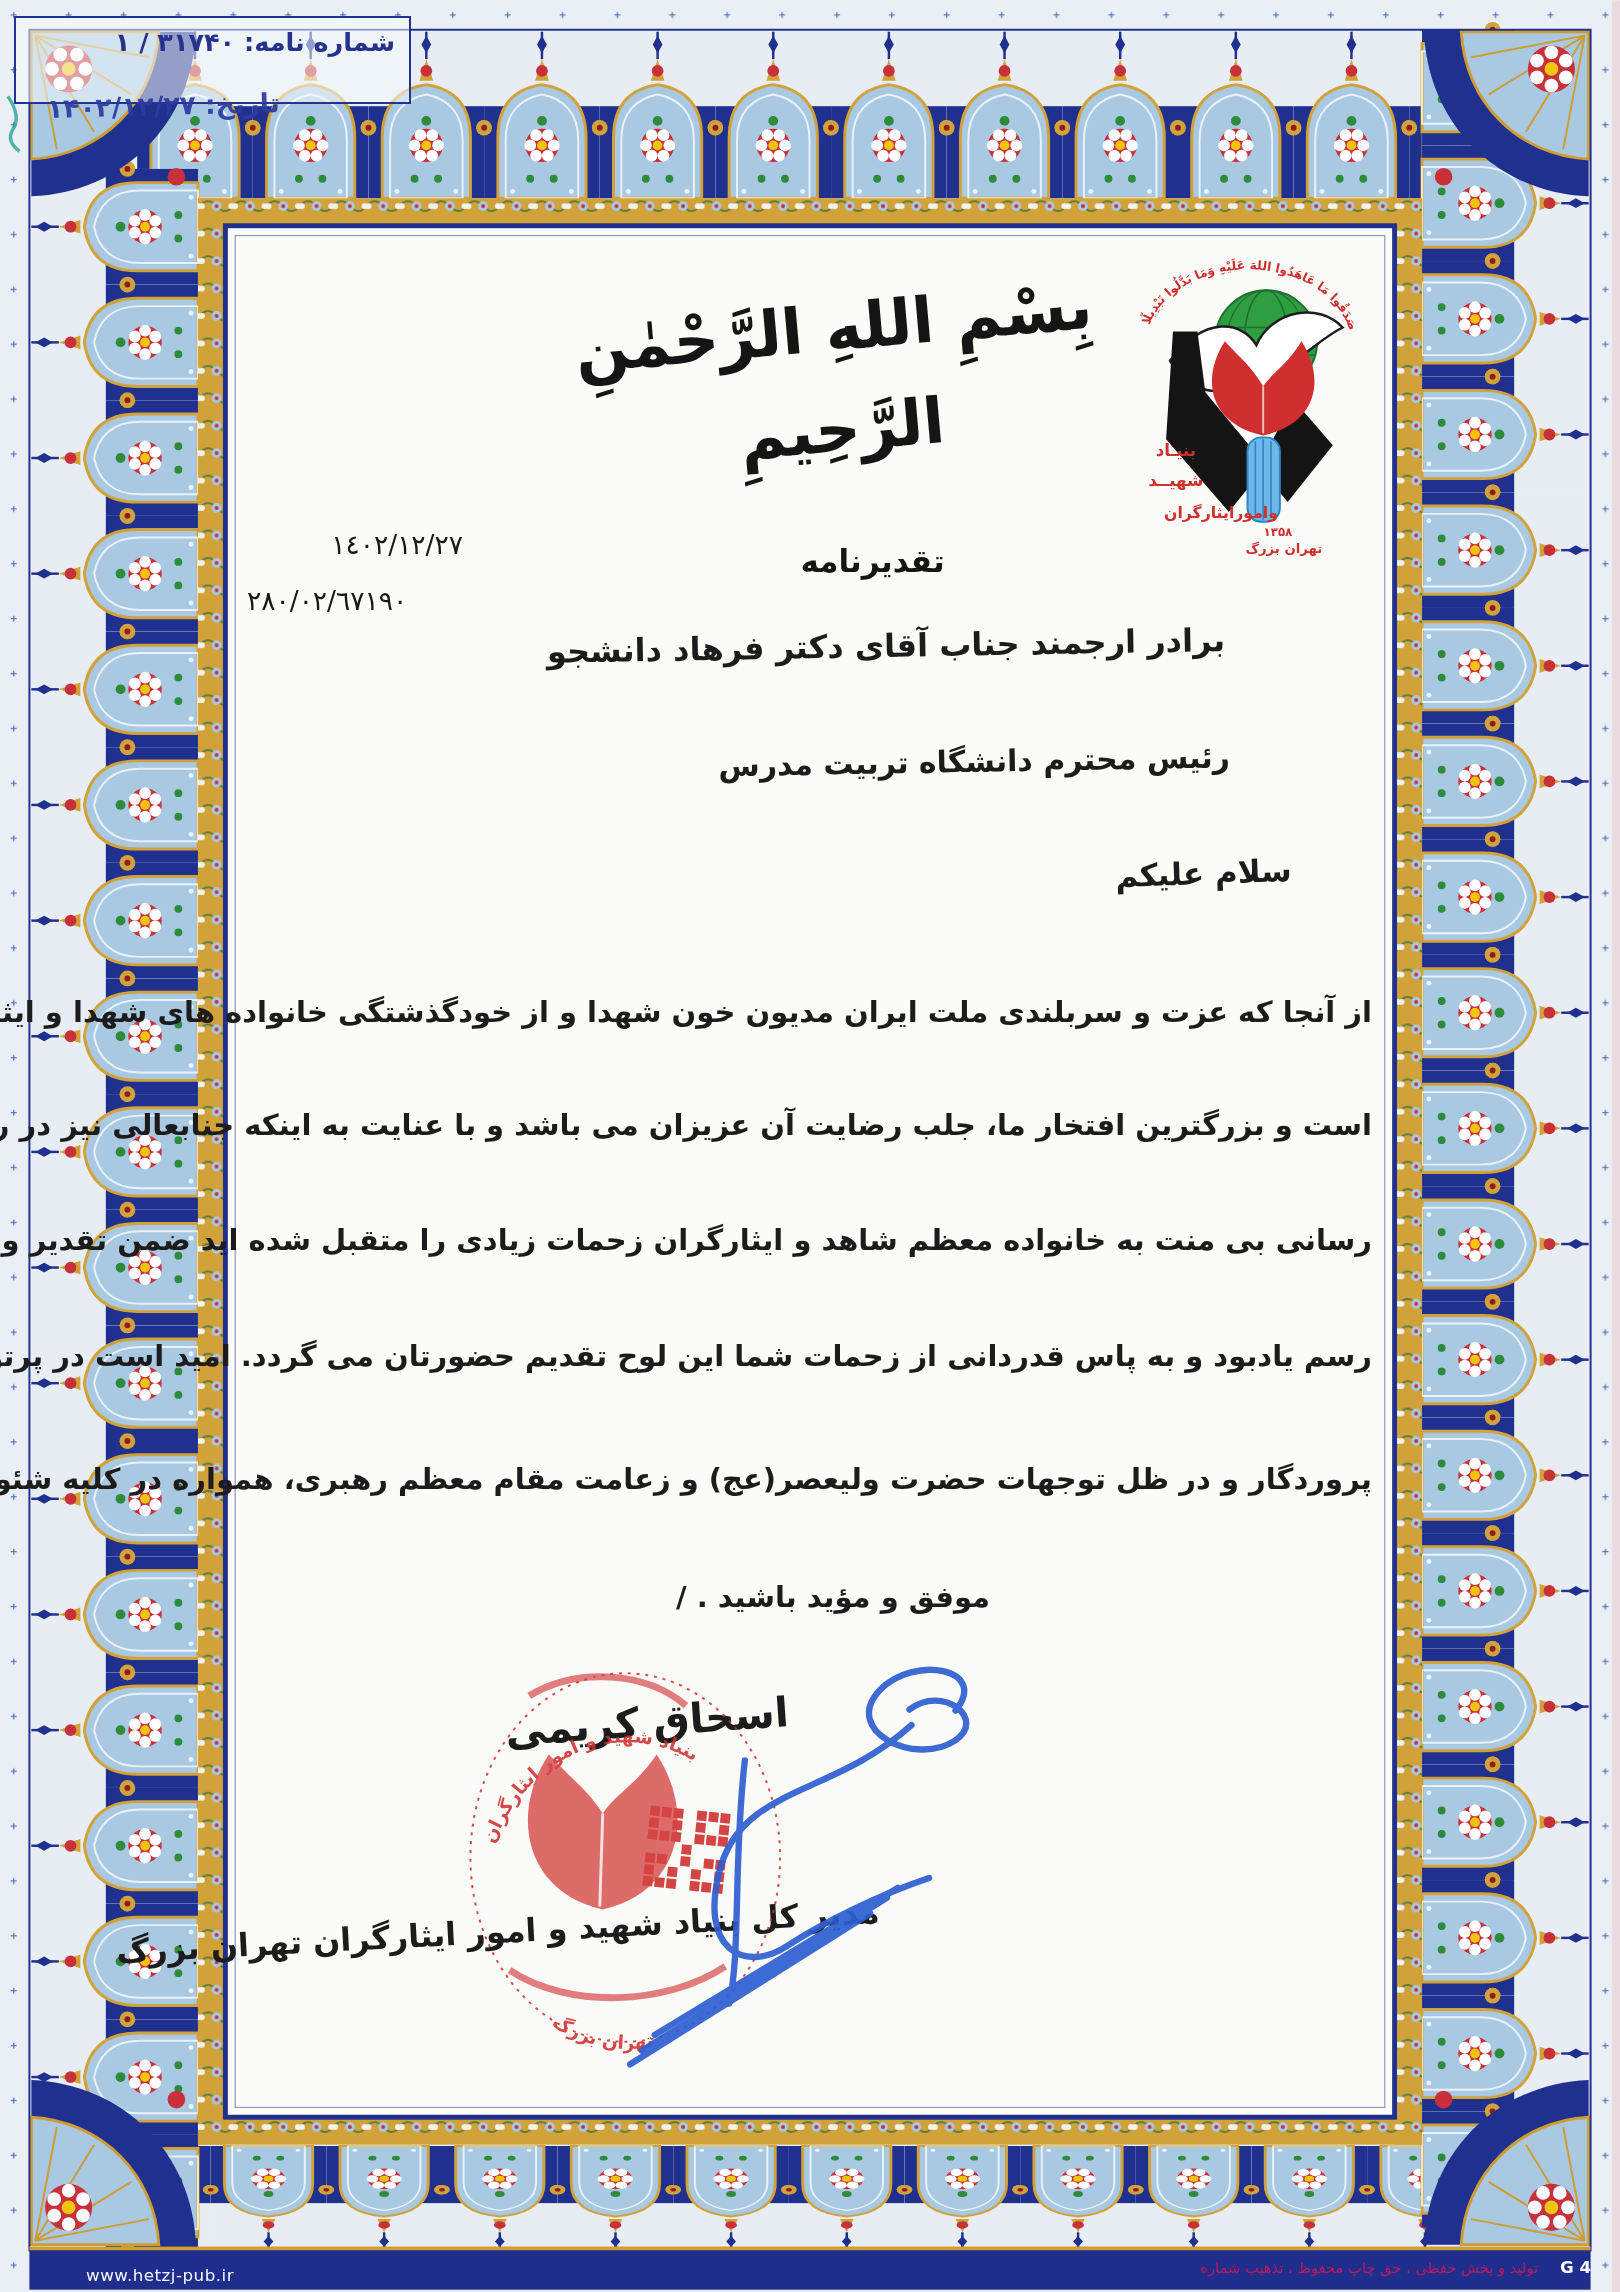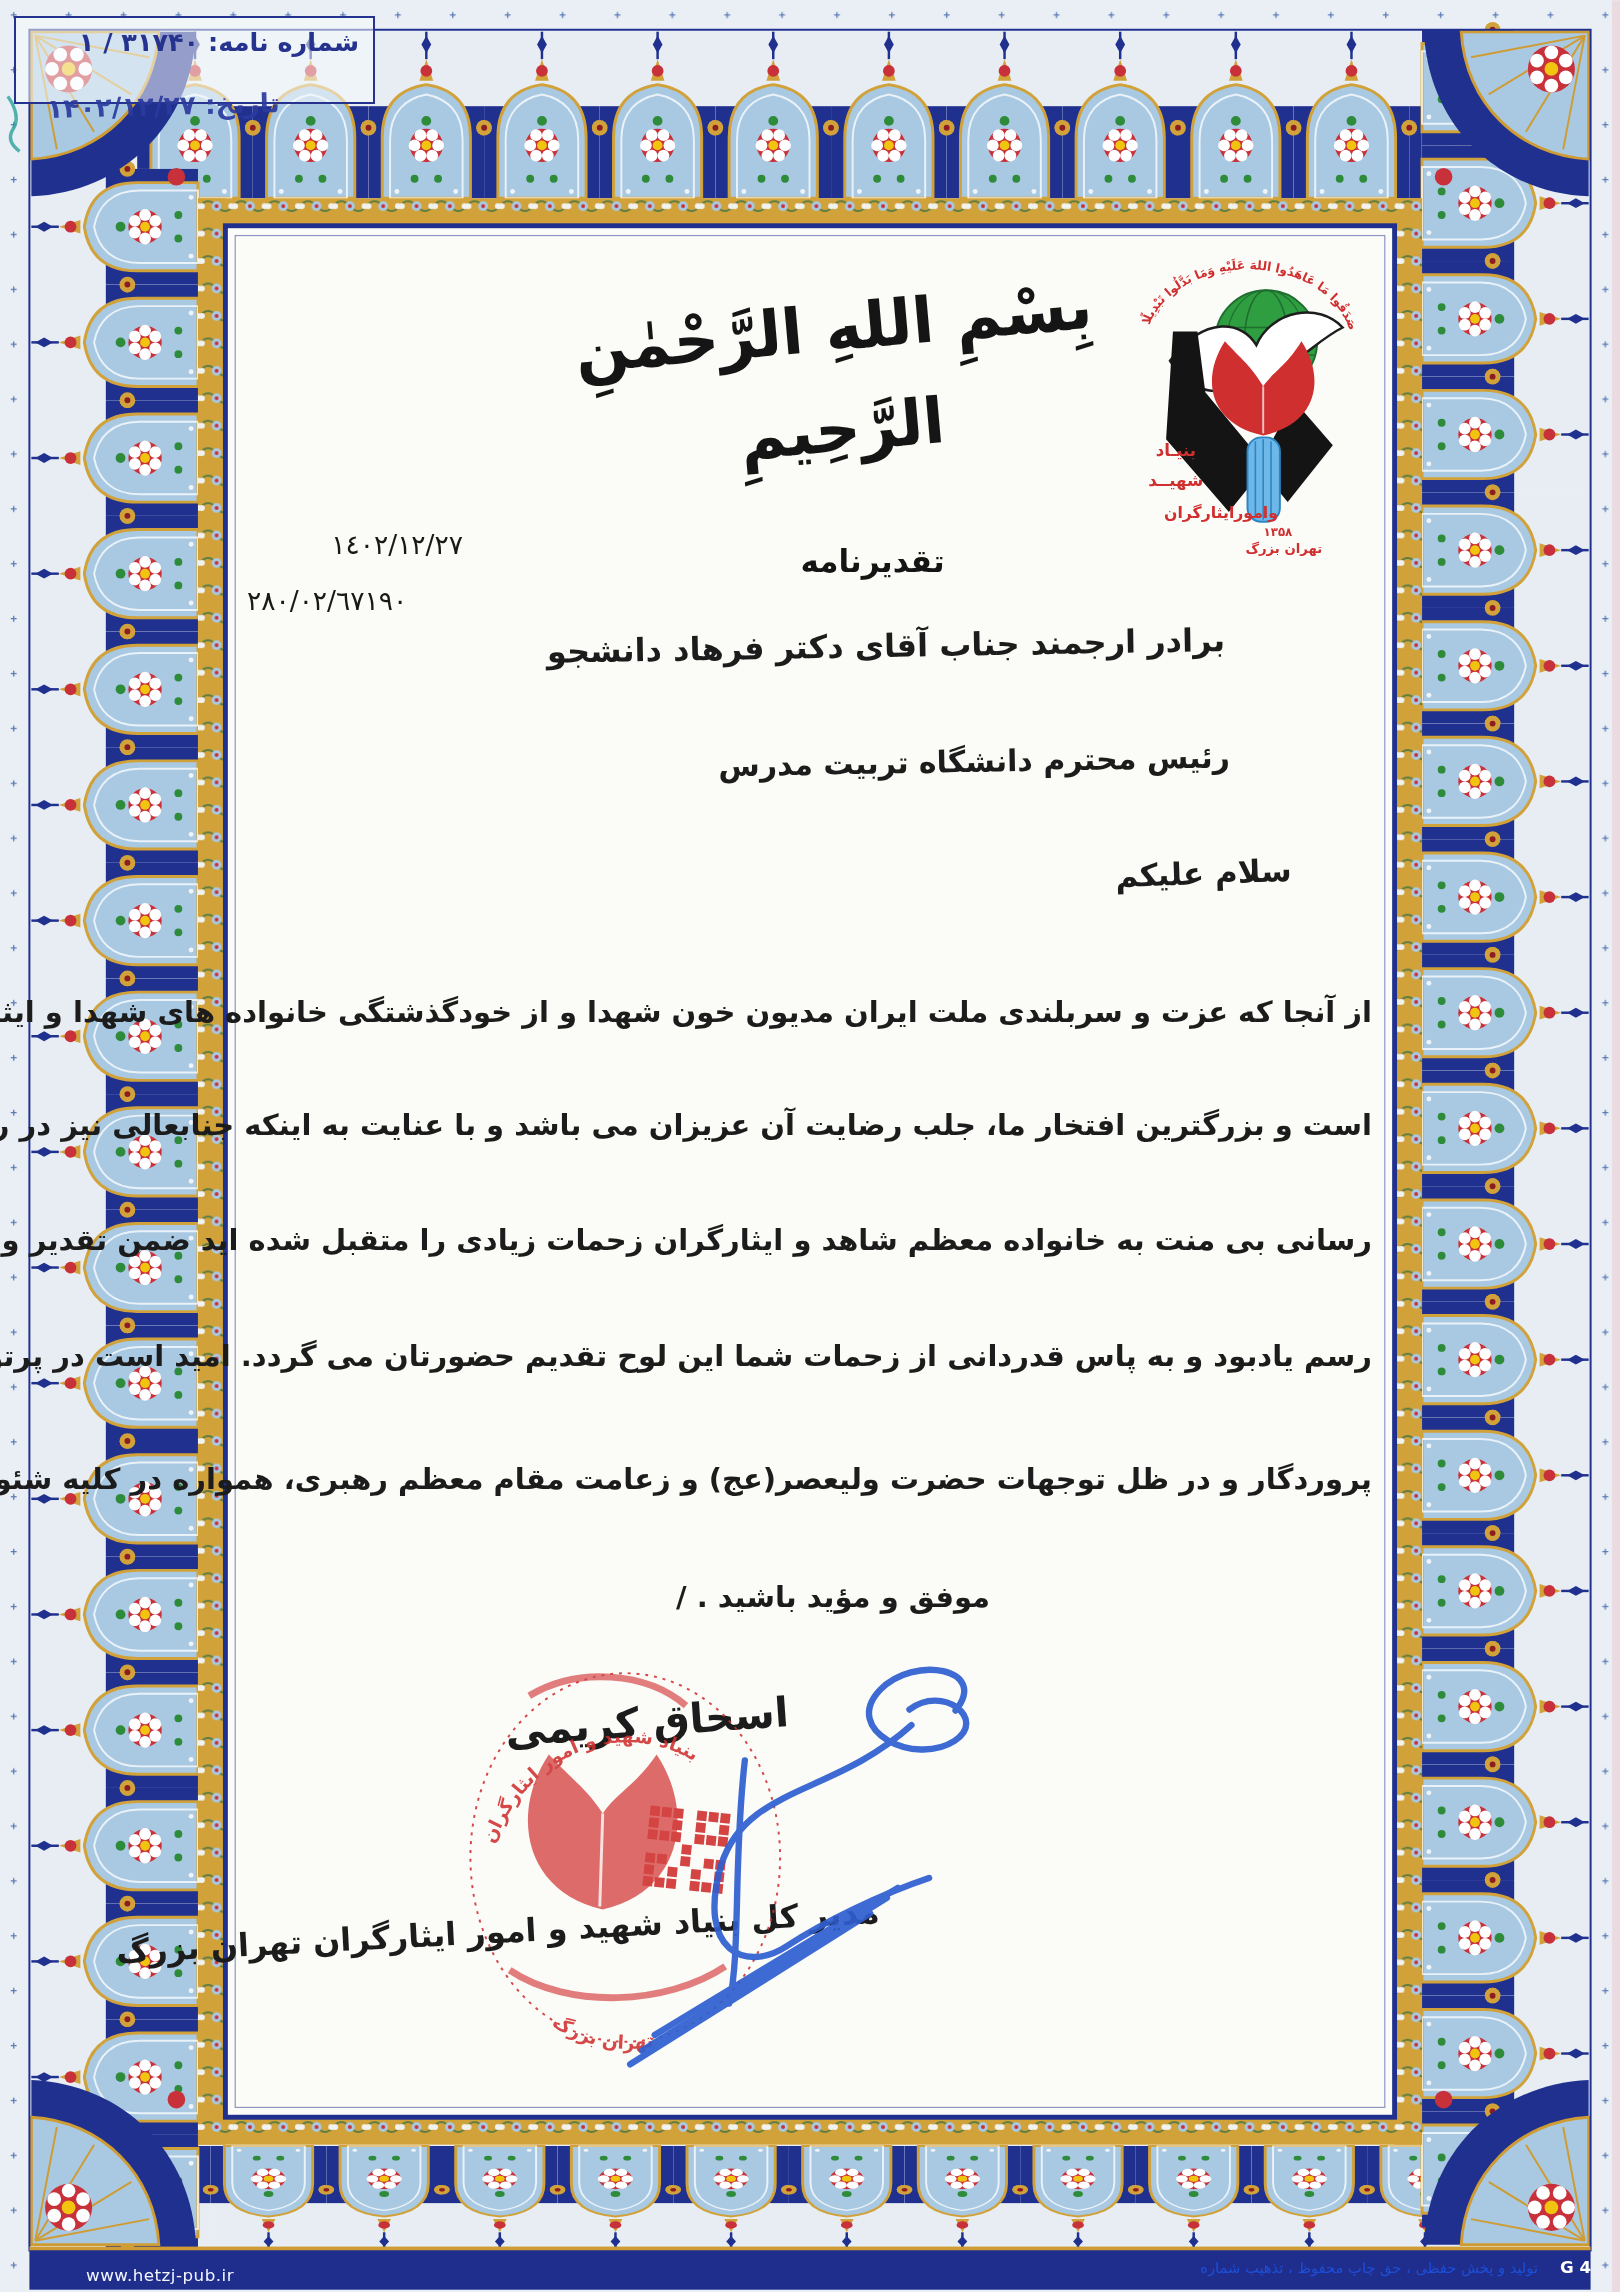--- a/index.html
+++ b/index.html
@@ -1,21 +1,21 @@
 <!DOCTYPE html>
 <html lang="fa"><head>
 <meta charset="utf-8">
 <style>
   html,body{margin:0;padding:0;background:#cfd8de;}
   .page{position:relative;width:1620px;height:2293px;background:#e9eff4;overflow:hidden;
         font-family:"DejaVu Sans",sans-serif;}
   svg.layer{position:absolute;left:0;top:0;}
   .callig{color:#1c1c1c;font-weight:bold;}
   .stamp-box{position:absolute;left:13.7px;top:15.7px;width:357px;height:84px;
-             border:2.9px solid #25338f;background:rgba(246,250,252,.55);}
+             border:2.9px solid #25338f;background:rgba(246,250,252,.55);padding-left:36px;}
   .stamp-line1{position:absolute;right:13.7px;top:9.8px;font-size:25.5px;font-weight:bold;
                color:#25338f;direction:rtl;white-space:nowrap;}
   .stamp-date{position:absolute;left:47px;top:90px;font-size:26.5px;font-weight:bold;
               color:#2b3a9e;direction:rtl;white-space:nowrap;opacity:.92;transform:rotate(-1.5deg);}
   .bismillah{position:absolute;left:534px;top:279px;width:608px;text-align:center;
              font-size:63px;font-weight:bold;color:#151515;direction:rtl;
              transform:rotate(-5deg);line-height:1.6;}
   .typed-date{position:absolute;left:247px;top:529px;width:216px;font-size:26.5px;color:#181818;
               direction:rtl;text-align:right;white-space:nowrap;}
   .ref-number{position:absolute;left:247px;top:585px;width:255px;font-size:26.5px;color:#181818;
@@ -32,21 +32,21 @@
              text-align:justify;text-align-last:justify;white-space:nowrap;}
   .body-indent{padding-right:54px;}
   .closing-line{position:absolute;left:676px;top:1580px;width:421px;font-size:29px;direction:rtl;
                 text-align:left;white-space:nowrap;}
   .sig-name{position:absolute;left:461px;top:1698px;width:372px;font-size:41px;direction:rtl;
             text-align:center;transform:rotate(-4deg);}
   .sig-title{position:absolute;left:263px;top:1909px;width:617px;font-size:32px;direction:rtl;
              text-align:center;white-space:nowrap;transform:rotate(-3deg);}
   .footer-site{position:absolute;left:86px;top:2257px;font-size:16.7px;color:#f4f6ff;
                letter-spacing:0.5px;margin-top:8px;}
-  .footer-credit{position:absolute;right:82px;top:2259px;font-size:14.7px;color:#1d4ed8;
+  .footer-credit{position:absolute;right:82px;top:2259px;font-size:14.7px;color:#be185d;
                  direction:rtl;white-space:nowrap;}
   .footer-g2{position:absolute;right:29px;top:2257px;font-size:16.7px;color:#ffffff;font-weight:bold;}
 </style>
 </head>
 <body>
 
 <div class="page">
 
   <svg class="layer" width="1620" height="2293" viewBox="0 0 1653 2339" aria-hidden="true">
     <defs>

